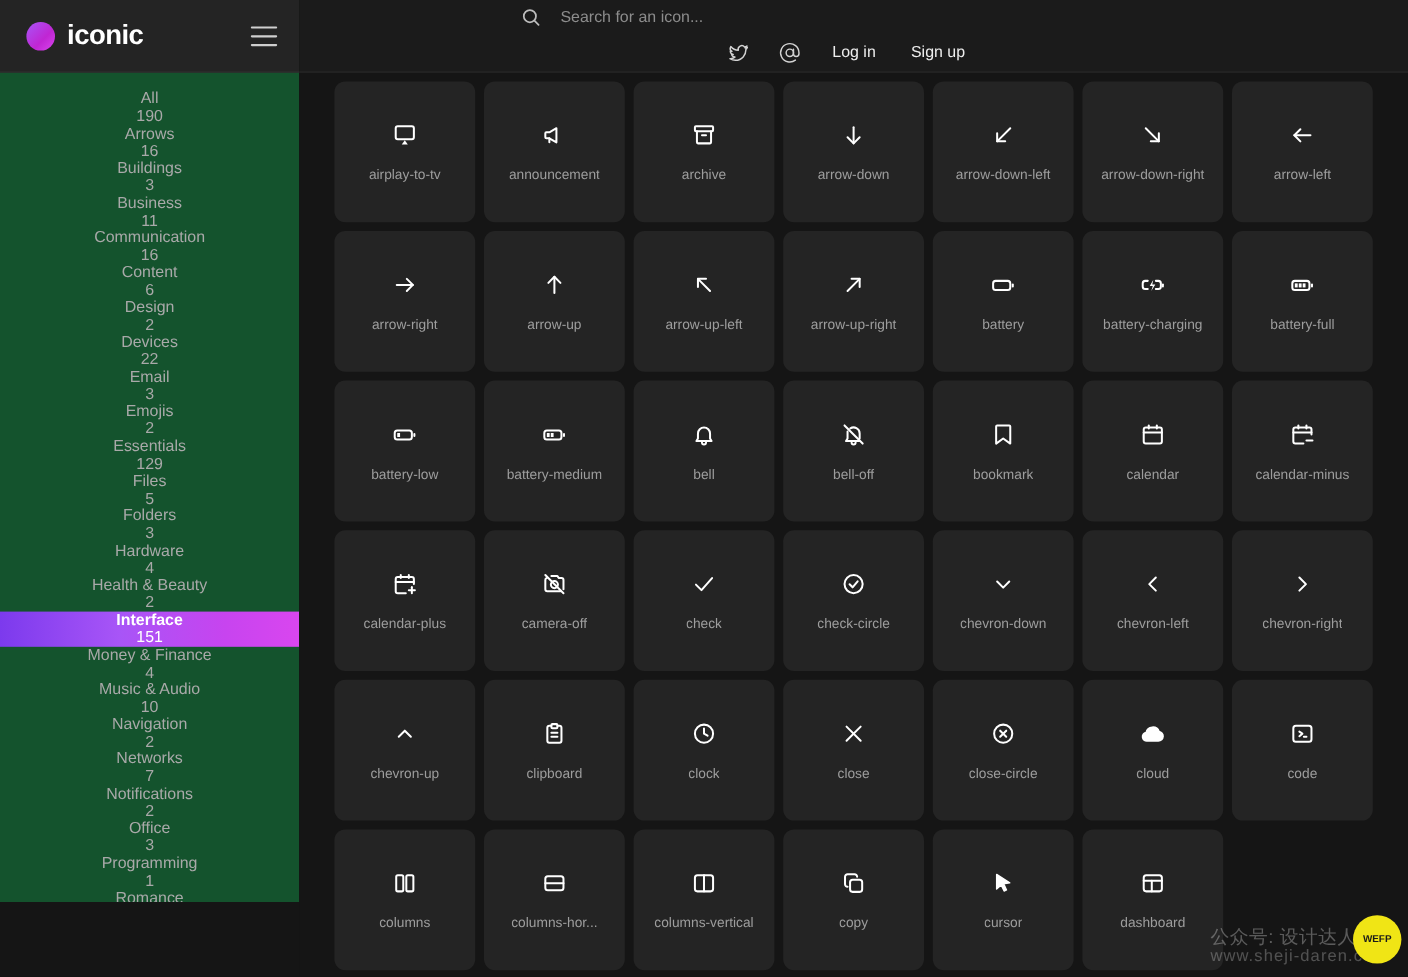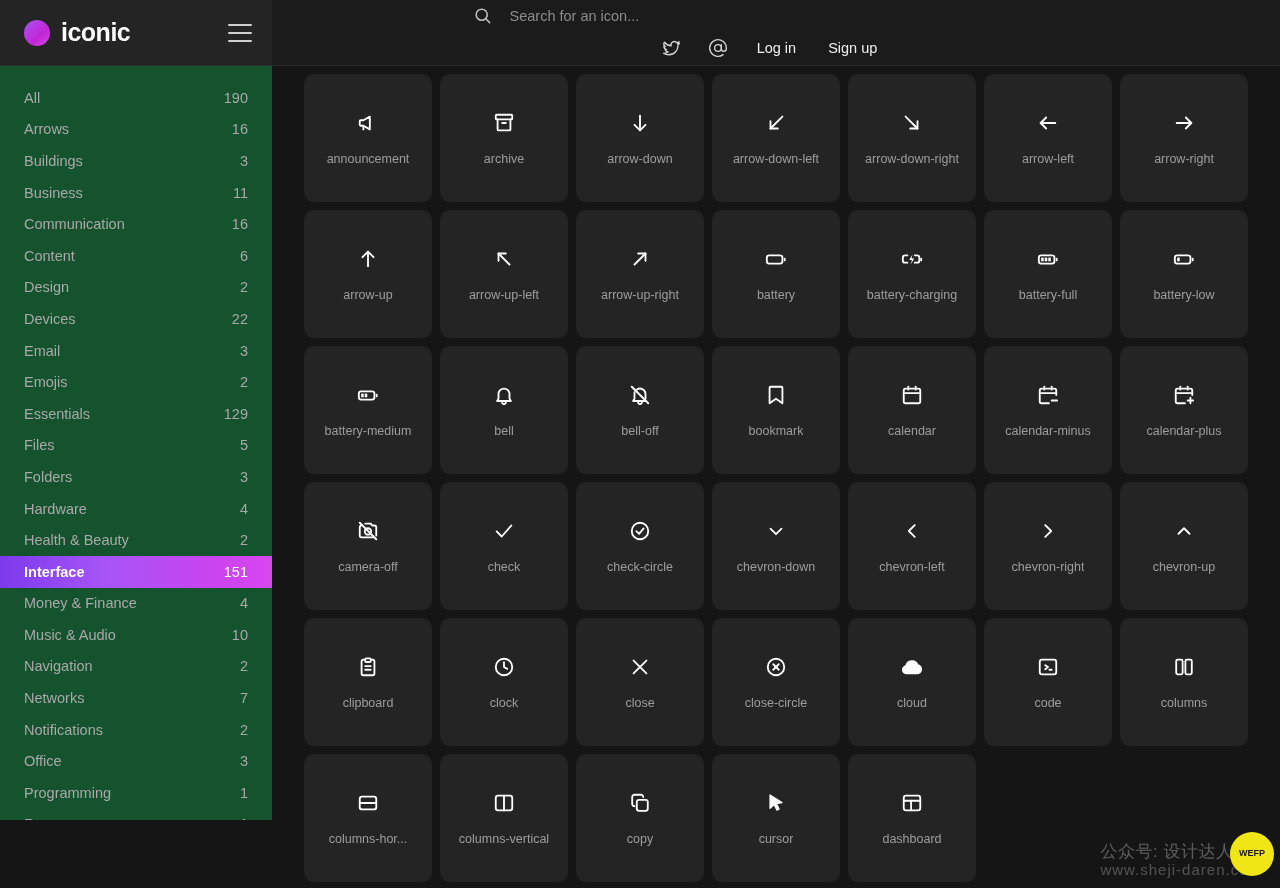--- a/index.html
+++ b/index.html
@@ -41,20 +41,21 @@
     cursor: pointer;
   }
   .hamburger span { display: block; height: 2px; width: 24px; background: #cfcfcf; border-radius: 1px; }
 
   .cat-list { flex: 1 1 auto; padding-top: 16px; overflow: hidden; }
   .cat-item {
     display: flex; align-items: center; justify-content: space-between;
     height: 31.6px; padding: 0 24px;
     color: #a9a9a9; font-size: 14.5px;
     cursor: pointer;
+    flex-direction: column;
   }
   .cat-item .cat-count { font-size: 14.5px; color: #a9a9a9; }
   .cat-item.active {
     background: linear-gradient(90deg, #7c3aed 0%, #a855f7 40%, #c744ef 75%, #d946ef 100%);
     color: #ffffff; font-weight: bold;
   }
   .cat-item.active .cat-count { color: #ffffff; font-weight: normal; }
 
   
   .main { flex: 1 1 auto; height: 888px; display: flex; flex-direction: column; background: #151515; position: relative; }
@@ -273,20 +274,29 @@
         <a class="tb-link">Log in</a>
         <a class="tb-link">Sign up</a>
       </div>
     </header>
 
     <div class="grid-scroll">
       <div class="grid" id="icon-grid">
           <div class="card">
             <div class="card-ico">
               <svg viewBox="0 0 24 24" fill="none" stroke="currentColor" stroke-width="2" stroke-linecap="round" stroke-linejoin="round">
+                <rect x="3" y="3" width="18" height="13" rx="2"></rect>
+                <path d="M9 21l3-4 3 4z" fill="currentColor" stroke="none"></path>
+              </svg>
+            </div>
+            <div class="card-label">airplay-to-tv</div>
+          </div>
+          <div class="card">
+            <div class="card-ico">
+              <svg viewBox="0 0 24 24" fill="none" stroke="currentColor" stroke-width="2" stroke-linecap="round" stroke-linejoin="round">
                 <path d="M3 10v4a1 1 0 0 0 1 1h3l7 4V5L7 9H4a1 1 0 0 0-1 1z"></path>
                 <path d="M7 15v4"></path>
               </svg>
             </div>
             <div class="card-label">announcement</div>
           </div>
           <div class="card">
             <div class="card-ico">
               <svg viewBox="0 0 24 24" fill="none" stroke="currentColor" stroke-width="2" stroke-linecap="round" stroke-linejoin="round">
                 <rect x="3" y="3" width="18" height="5" rx="1"></rect>

